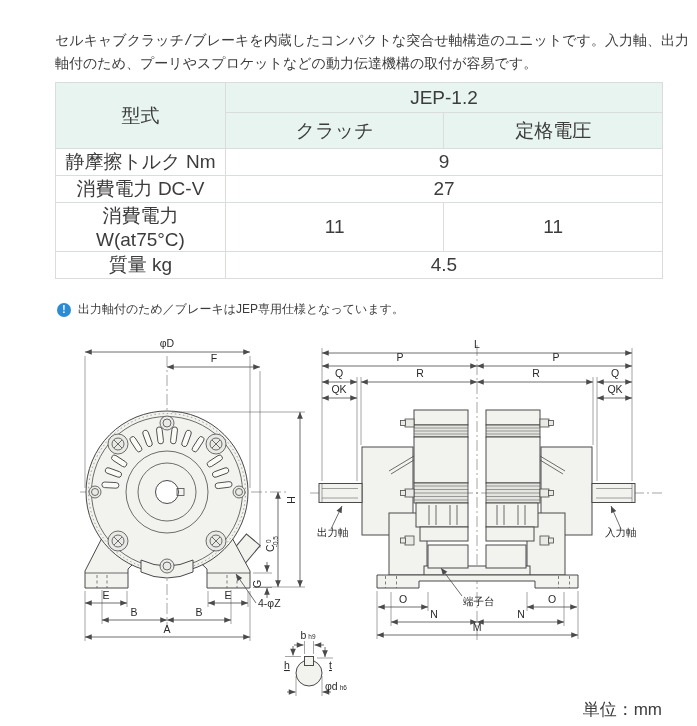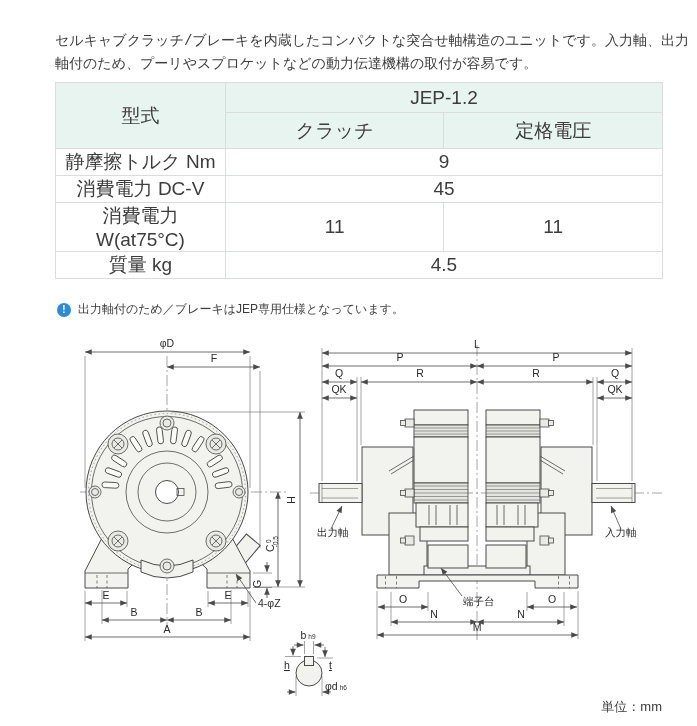--- a/index.html
+++ b/index.html
@@ -7,21 +7,21 @@
         font-family:"Liberation Sans","DejaVu Sans",sans-serif;color:#3c3c3c;}
   .intro{position:absolute;top:16px;left:55px;width:634px;font-size:14px;line-height:1.65;font-family:Liberation Mono, monospace;}
   table.spec{position:absolute;top:82px;left:55px;width:608px;border-collapse:collapse;table-layout:fixed;}
   table.spec th,table.spec td{border:1px solid #d9dedb;font-weight:normal;font-size:19px;
         text-align:center;vertical-align:middle;color:#3c3c3c;padding:0;}
   table.spec .hdr{background:#e7f4ef;}
   .rh1{height:30px;} .rh2{height:36px;} .rdata{height:26px;}
   .note{position:absolute;top:301px;left:57px;display:flex;align-items:center;gap:7px;font-size:12px;}
   .info-ic{width:14px;height:14px;border-radius:50%;background:#2b8bd4;color:#fff;font-size:10px;
         font-weight:bold;display:flex;align-items:center;justify-content:center;flex:0 0 auto;}
-  .unit{position:absolute;top:698px;left:440px;width:222px;text-align:right;font-size:13px;}
+  .unit{position:absolute;top:698px;left:440px;width:222px;text-align:right;font-size:17px;}
   svg.draw{position:absolute;top:330px;left:0;}
   .ol{fill:#f2f2ef;stroke:#4a4a4a;stroke-width:1;}
   .ln{fill:none;stroke:#4a4a4a;stroke-width:.8;}
   .fin{fill:#e4e4e0;stroke:#4a4a4a;stroke-width:.9;}
   .bolt{fill:#e9e9e5;stroke:#4a4a4a;stroke-width:.8;}
   .slot{fill:#fafaf7;stroke:#4a4a4a;stroke-width:.9;}
   .thin{fill:none;stroke:#4a4a4a;stroke-width:.5;}
   .ext{fill:none;stroke:#5a5a5a;stroke-width:.55;}
   .dsh{fill:none;stroke:#4a4a4a;stroke-width:.7;stroke-dasharray:3 2.5;}
   .cl{fill:none;stroke:#6a6a6a;stroke-width:.6;stroke-dasharray:11 3 2 3;}
@@ -51,21 +51,21 @@
     <tr class="rh2">
       <th class="hdr">クラッチ</th>
       <th class="hdr">定格電圧</th>
     </tr>
     <tr class="rdata">
       <td>静摩擦トルク Nm</td>
       <td colspan="2">9</td>
     </tr>
     <tr class="rdata">
       <td>消費電力 DC-V</td>
-      <td colspan="2">45</td>
+      <td colspan="2">27</td>
     </tr>
     <tr class="rdata">
       <td>消費電力 W(at75°C)</td>
       <td>11</td>
       <td>11</td>
     </tr>
     <tr class="rdata">
       <td>質量 kg</td>
       <td colspan="2">4.5</td>
     </tr>

